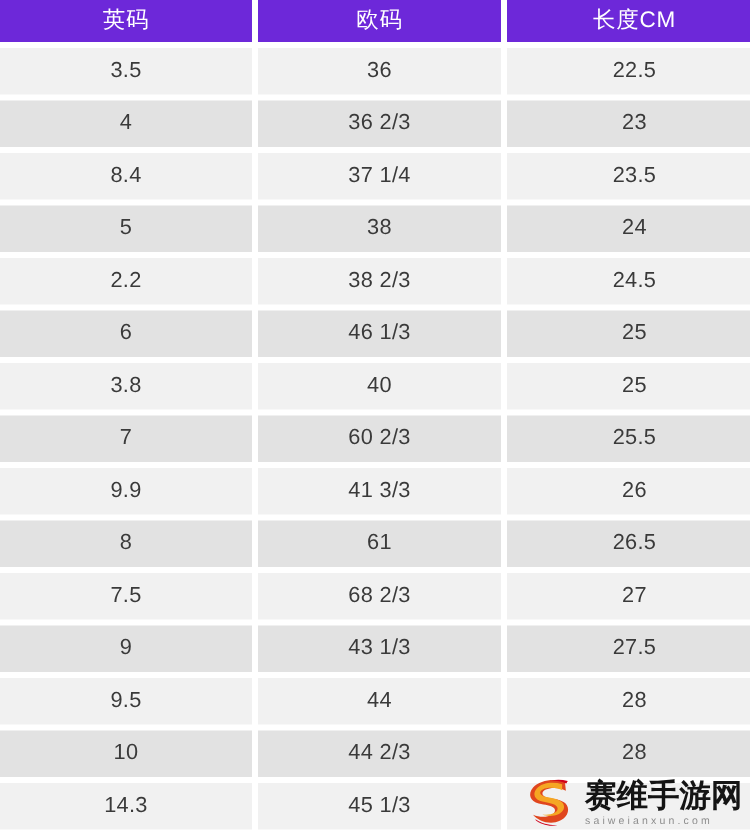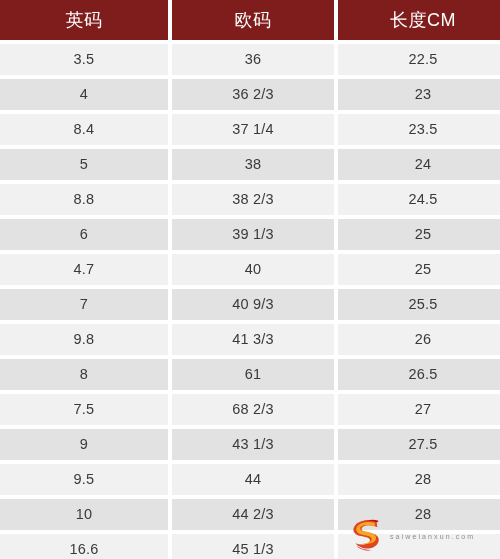--- a/index.html
+++ b/index.html
@@ -32,25 +32,25 @@
     position: absolute;
     top: -4px;
     left: -4px;
   }
 
   .chart-table col.col-uk   { width: 168px; }
   .chart-table col.col-eu   { width: 162px; }
   .chart-table col.col-cm   { width: 170px; }
 
   thead tr.header-row th {
-    background: #7f1d1d;
+    background: #6d28d9;
     color: #ffffff;
-    font-size: 18px;
+    font-size: 15px;
     font-weight: 400;
-    height: 40px;
+    height: 28px;
     line-height: 28px;
     padding: 0;
     text-align: center;
     letter-spacing: 0.5px;
     vertical-align: middle;
   }
 
   tbody tr.data-row td {
     height: 21px;
     line-height: 31px;
@@ -144,41 +144,41 @@
           <td>8.4</td>
           <td>37 1/4</td>
           <td>23.5</td>
         </tr>
         <tr class="data-row row-even">
           <td>5</td>
           <td>38</td>
           <td>24</td>
         </tr>
         <tr class="data-row row-odd">
-          <td>8.8</td>
+          <td>2.2</td>
           <td>38 2/3</td>
           <td>24.5</td>
         </tr>
         <tr class="data-row row-even">
           <td>6</td>
-          <td>39 1/3</td>
+          <td>46 1/3</td>
           <td>25</td>
         </tr>
         <tr class="data-row row-odd">
-          <td>4.7</td>
+          <td>3.8</td>
           <td>40</td>
           <td>25</td>
         </tr>
         <tr class="data-row row-even">
           <td>7</td>
-          <td>40 9/3</td>
+          <td>60 2/3</td>
           <td>25.5</td>
         </tr>
         <tr class="data-row row-odd">
-          <td>9.8</td>
+          <td>9.9</td>
           <td>41 3/3</td>
           <td>26</td>
         </tr>
         <tr class="data-row row-even">
           <td>8</td>
           <td>61</td>
           <td>26.5</td>
         </tr>
         <tr class="data-row row-odd">
           <td>7.5</td>
@@ -194,32 +194,33 @@
           <td>9.5</td>
           <td>44</td>
           <td>28</td>
         </tr>
         <tr class="data-row row-even">
           <td>10</td>
           <td>44 2/3</td>
           <td>28</td>
         </tr>
         <tr class="data-row row-odd">
-          <td>16.6</td>
+          <td>14.3</td>
           <td>45 1/3</td>
           <td></td>
         </tr>
       </tbody>
   </table>
 
   <div class="watermark">
     <svg class="watermark-logo" viewBox="0 0 64 64" aria-hidden="true">
       <path d="M49 10 C38 6 22 8 15 16 C9 23 12 31 21 33 C28 34.5 34 35 37 37.5 C39.5 39.6 38.6 43 35 45 C30 47.8 22 48 15 45 C20 51 30 55 39 53 C48 51 54 44 52 37 C50.3 31 43 29 35 27.8 C29 26.9 25 25.5 25 22.5 C25 19 31 16.5 38 16.6 C43 16.7 47 17.8 50 19.5 Z" fill="#e0461e"></path>
       <path d="M46 12.5 C36 9.5 24 11 18.5 17.5 C14 23 17 29.3 25 31 C32 32.5 37.5 33.4 40 36 C42 38 41.5 41 38 43 C34.8 44.9 29.5 45.6 25 44.8 C30 47 37 46.8 42 44.5 C47.6 41.9 49.5 37 47 33 C44.6 29.2 38 27.6 31 26.4 C26 25.5 22.6 24 22.6 21.5 C22.6 18.4 28 16 34.5 16.2 C39.4 16.4 43.4 17.4 46 18.8 Z" fill="#f5a623"></path>
       <path d="M52 9 C46 7.5 39.5 7.4 34.5 8.6 C40 8.8 46 9.8 50.5 11.6 Z" fill="#d0021b"></path>
       <path d="M17 50 C23 55.5 33 58 41 56 C33 56.5 24 54.4 18.5 50.3 Z" fill="#d0021b"></path>
     </svg>
     <div class="watermark-text">
+      <div class="watermark-cn">赛维手游网</div>
       <div class="watermark-url">saiweianxun.com</div>
     </div>
   </div>
 
 </div>
 
 </body></html>

